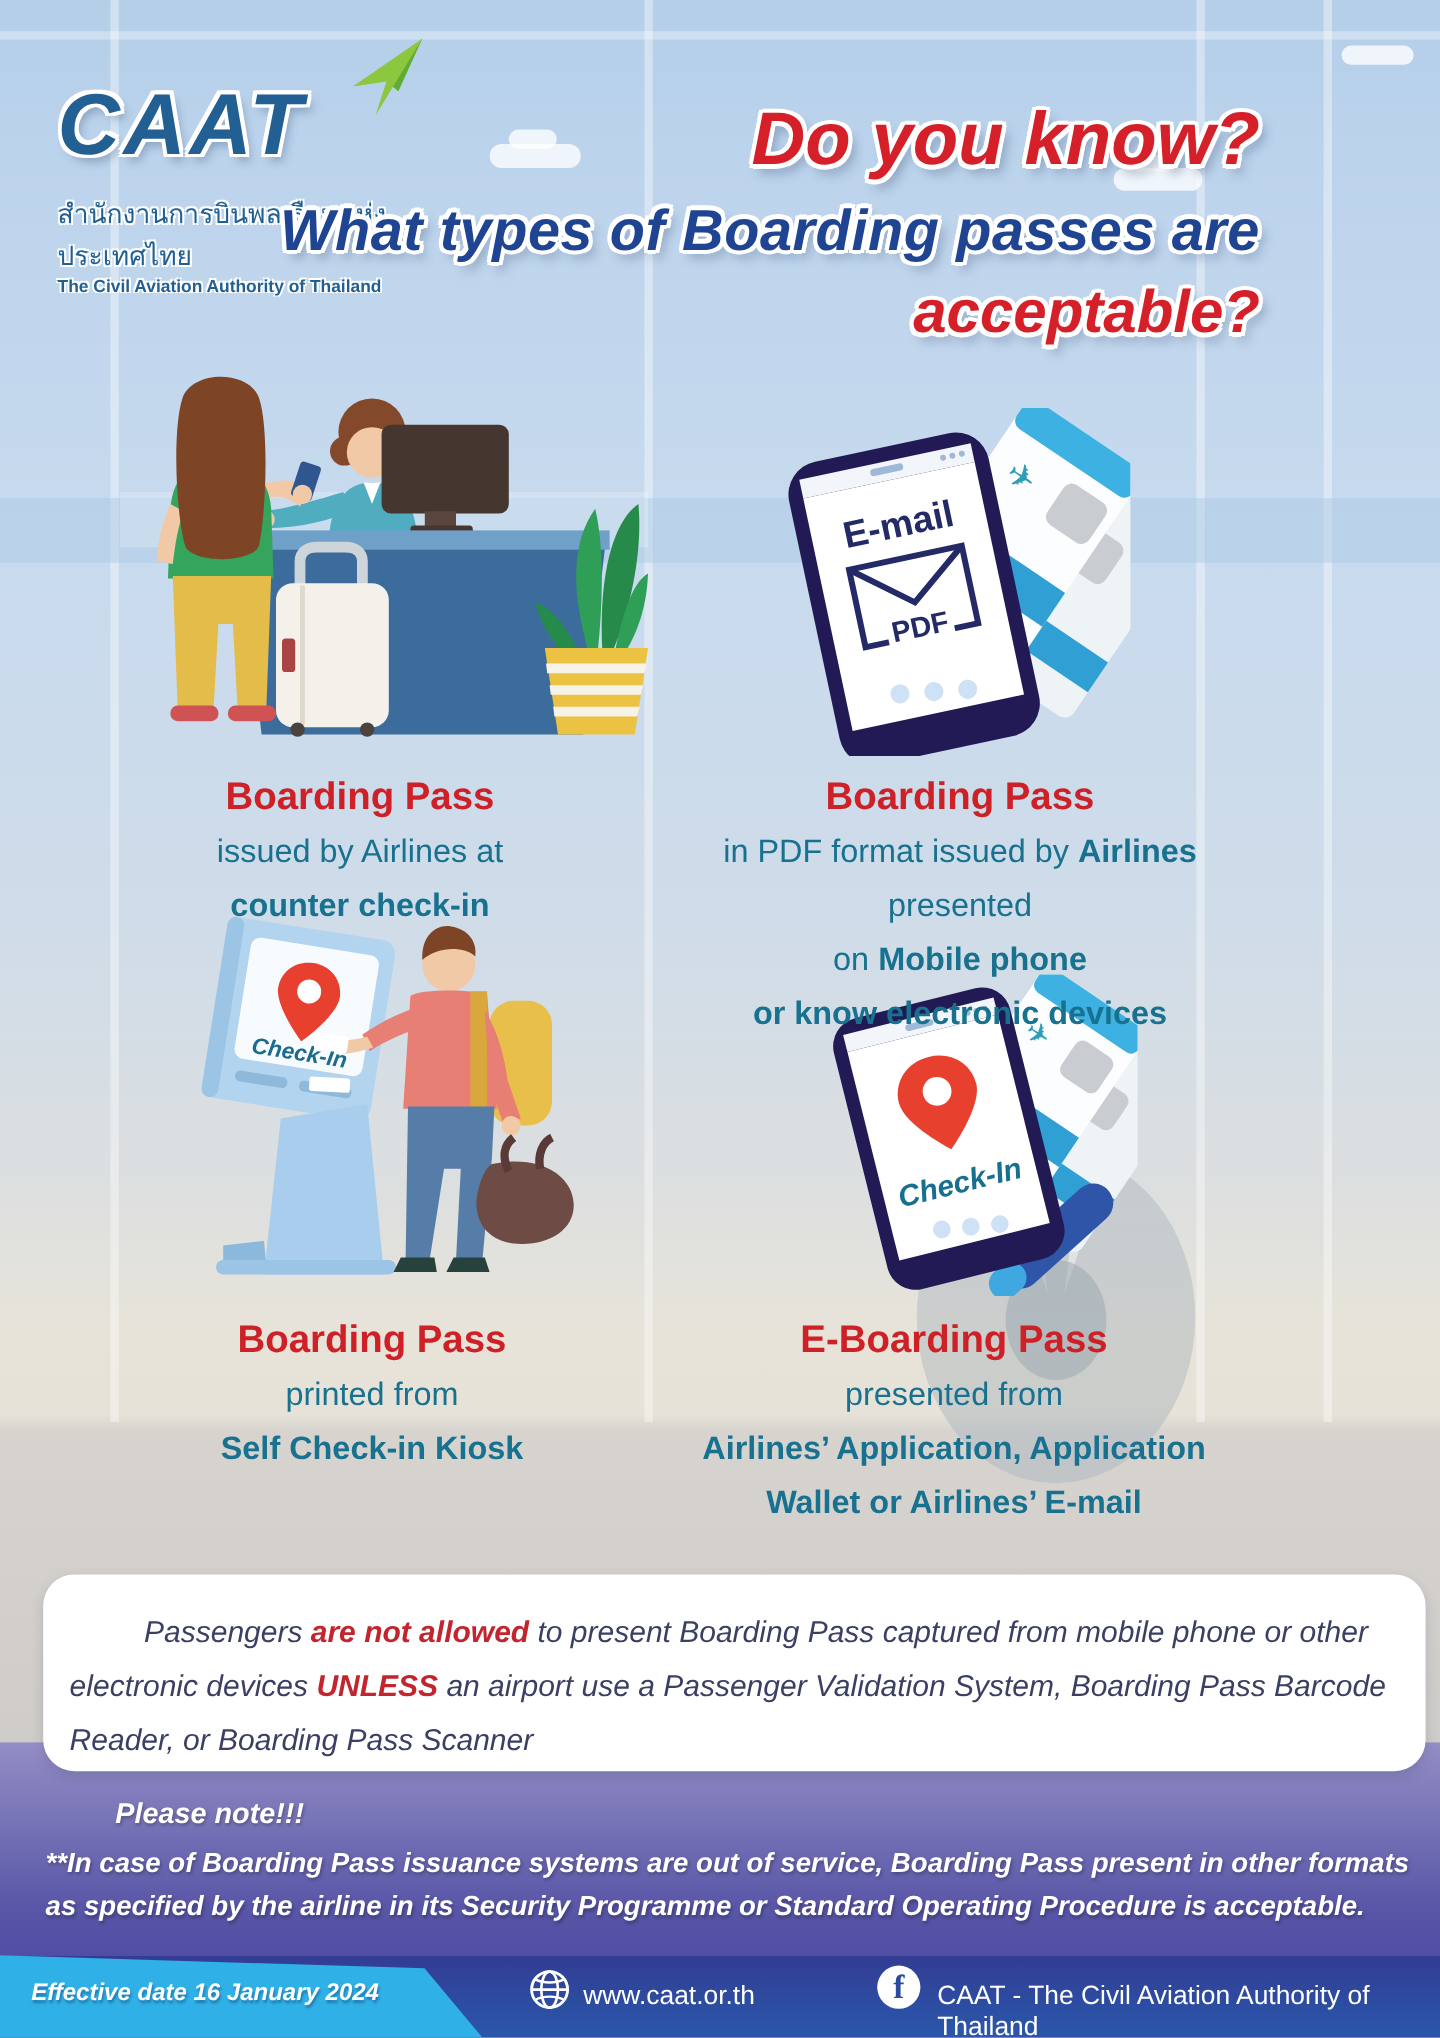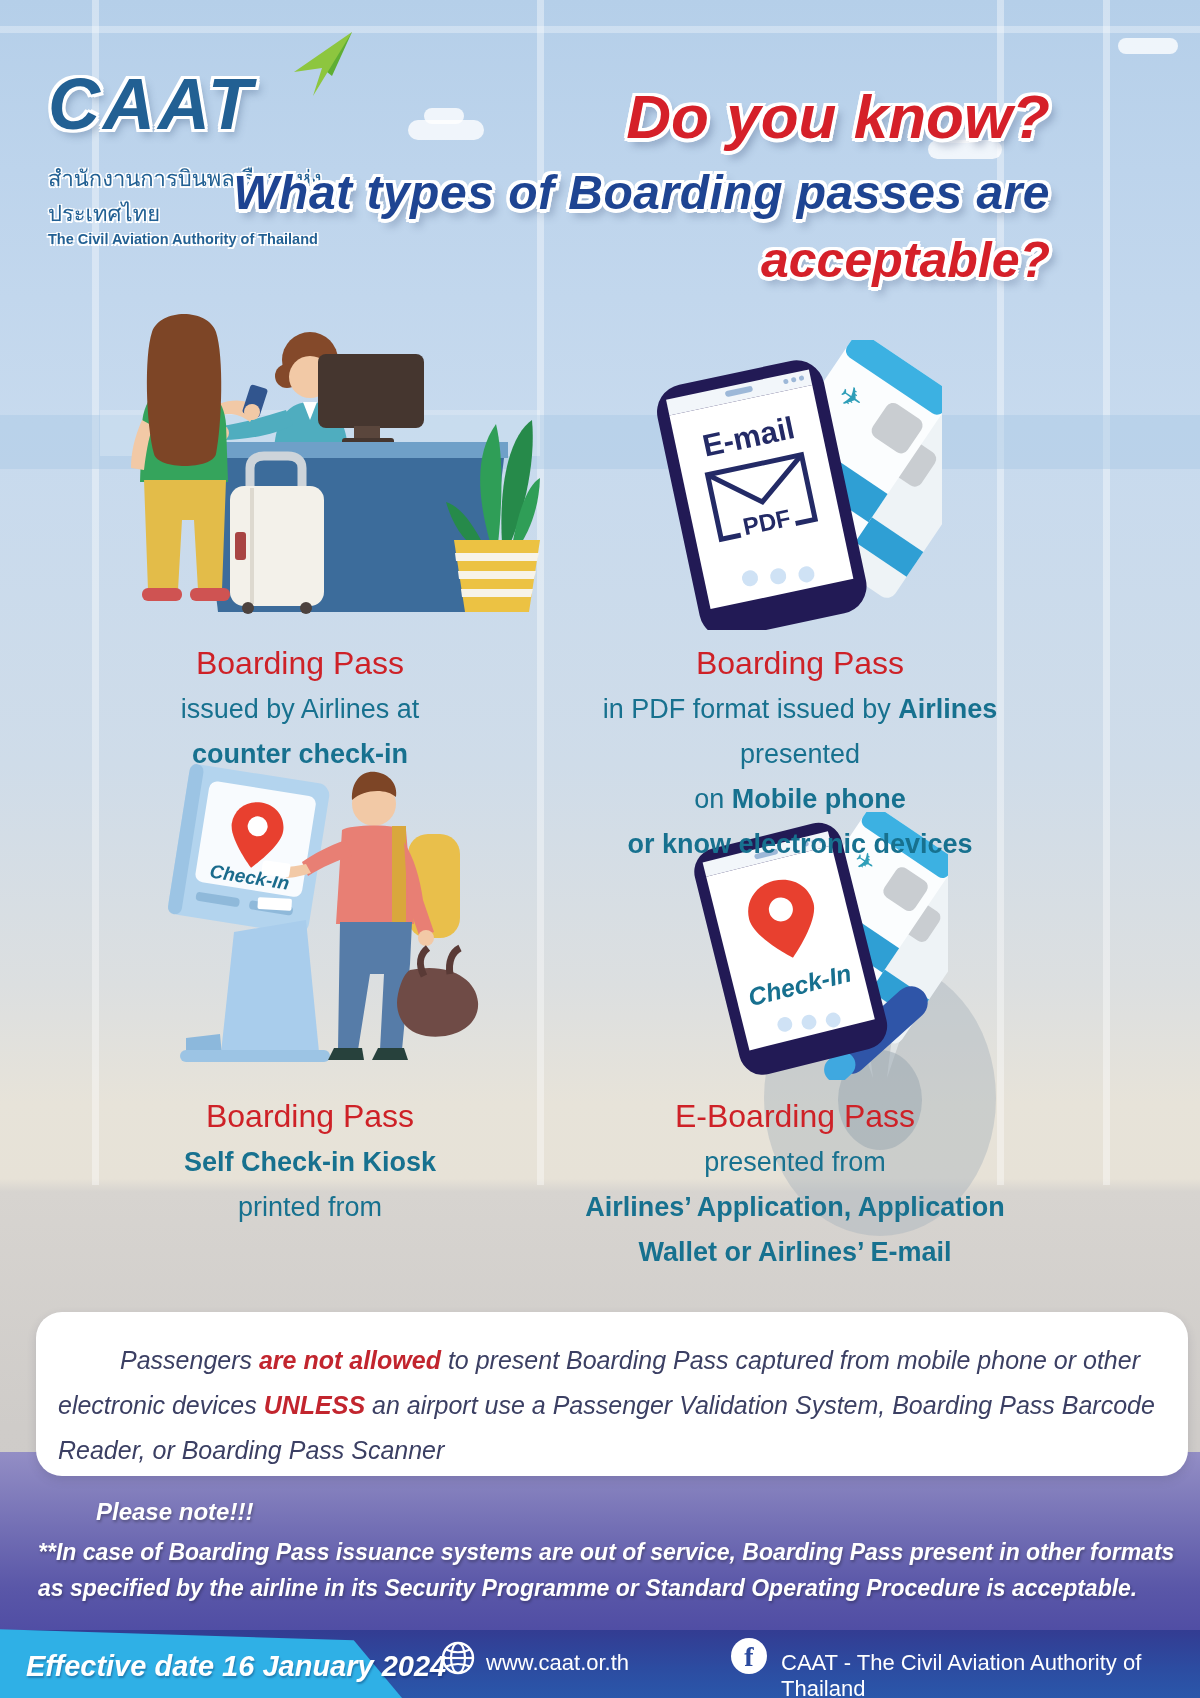--- a/index.html
+++ b/index.html
@@ -25,41 +25,41 @@
   .logo-arrow{position:absolute;left:242px;top:-6px;}
   
   .title{position:absolute;left:100px;top:84px;width:950px;text-align:right;z-index:3;
          font-weight:bold;font-style:italic;}
   .outl{text-shadow:-3px -3px 0 #fff,3px -3px 0 #fff,-3px 3px 0 #fff,3px 3px 0 #fff,0 -3.5px 0 #fff,0 3.5px 0 #fff,-3.5px 0 0 #fff,3.5px 0 0 #fff,5px 7px 9px rgba(60,80,120,.4);padding-left:16px;}
   .t1{font-size:62px;color:#d52029;line-height:66px;margin-bottom:16px;}
   .t2{font-size:48px;color:#1e4492;line-height:54px;margin-bottom:12px;letter-spacing:.5px;}
   .t3{font-size:50px;color:#d52029;line-height:56px;}
   
   .caption{position:absolute;text-align:center;z-index:3;color:#17718f;font-size:27px;line-height:45px;}
-  .caption .head{font-size:32px;font-weight:normal;color:#ce2127;line-height:47px;}
+  .caption .head{font-size:32px;font-weight:bold;color:#ce2127;line-height:47px;}
   .caption b{font-weight:bold;}
   
   .notice{position:absolute;left:36px;top:1312px;width:1108px;height:138px;background:#fff;
           border-radius:26px;z-index:6;padding:26px 22px 0 22px;
           font-style:italic;font-size:25px;line-height:45px;color:#3b3f63;text-indent:62px;
           box-shadow:0 4px 10px rgba(60,60,90,.18);}
   .notice .red{color:#c2252e;font-weight:bold;}
   
   .purple{position:absolute;left:0;top:1452px;width:1200px;height:246px;
           background:linear-gradient(180deg,#938ec5 0%,#5a57a8 55%,#413f9e 100%);z-index:2;}
   .pnote{position:absolute;color:#fff;font-weight:bold;font-style:italic;z-index:5;
          text-shadow:1px 2px 3px rgba(0,0,0,.3);}
   .pnote-head{left:96px;top:1498px;font-size:24px;}
   .pnote-body{left:38px;top:1534px;width:1140px;font-size:23px;line-height:36px;}
   
   .footerband{position:absolute;left:0;top:1630px;width:1200px;height:68px;z-index:5;
           background:linear-gradient(180deg,#333c92 0%,#2c4da2 60%,#2a57aa 100%);}
   .trapezoid{position:absolute;left:0;top:1620px;width:402px;height:78px;background:#2fb0e6;
           clip-path:polygon(0 12%,88% 26%,100% 100%,0 100%);z-index:6;}
-  .effective{position:absolute;left:26px;top:1650px;font-size:29px;font-weight:bold;font-style:italic;
+  .effective{position:absolute;left:26px;top:1650px;font-size:20px;font-weight:bold;font-style:italic;
           color:#fff;z-index:7;text-shadow:1px 2px 2px rgba(0,30,80,.35);}
   .website{position:absolute;left:486px;top:1650px;font-size:22px;color:#fff;z-index:7;}
   .fbcircle{position:absolute;left:731px;top:1638px;width:36px;height:36px;border-radius:50%;
           background:#fff;z-index:7;text-align:center;}
   .fbcircle span{color:#2b4a9e;font-size:28px;font-weight:bold;line-height:38px;font-family:"Liberation Serif",serif;}
   .fbtext{position:absolute;left:781px;top:1650px;font-size:22px;color:#fff;z-index:7;}
   .globe{position:absolute;left:440px;top:1640px;z-index:7;}
   svg{display:block;}
   .illu{position:absolute;z-index:2;}
   .turbine{position:absolute;left:755px;top:950px;z-index:1;}
@@ -273,22 +273,22 @@
 
   <div class="caption" style="left:545px;top:640px;width:510px">
     <div class="head">Boarding Pass</div>
     <div><span>in PDF format issued by </span><b>Airlines</b><span> presented</span></div>
     <div><span>on </span><b>Mobile phone</b></div>
     <div><b>or know electronic devices</b></div>
   </div>
 
   <div class="caption" style="left:95px;top:1093px;width:430px">
     <div class="head">Boarding Pass</div>
+    <div>printed from</div>
     <div><b>Self Check-in Kiosk</b></div>
-    <div>printed from</div>
   </div>
 
   <div class="caption" style="left:540px;top:1093px;width:510px">
     <div class="head">E-Boarding Pass</div>
     <div>presented from</div>
     <div><b>Airlines’ Application, Application</b></div>
     <div><b>Wallet or Airlines’ E-mail</b></div>
   </div>
 
   <div class="purple"></div>

